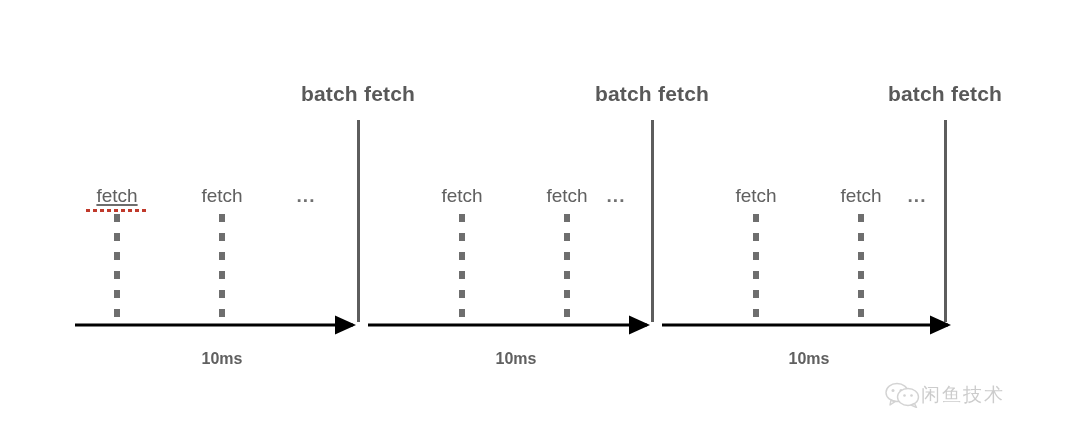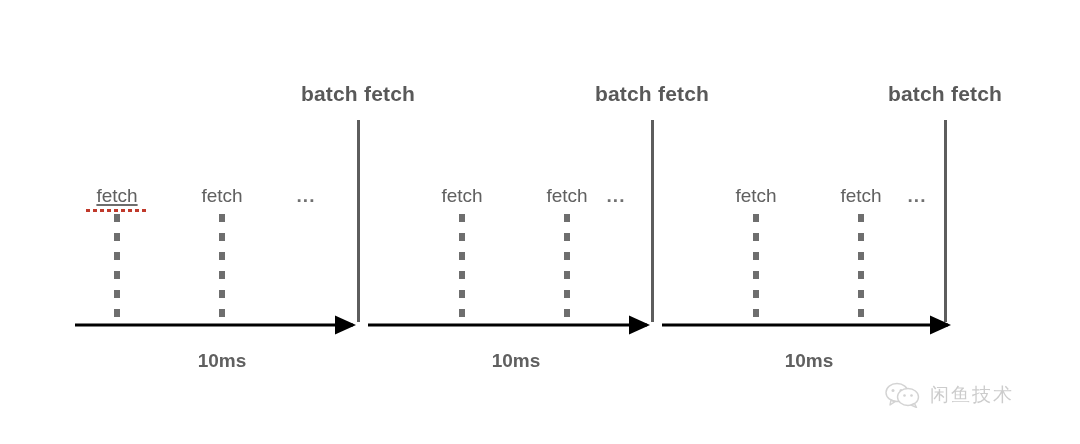--- a/index.html
+++ b/index.html
@@ -53,21 +53,21 @@
     position: absolute;
     font-size: 19px;
     font-weight: 700;
     color: #707070;
     letter-spacing: 1px;
     white-space: nowrap;
     transform: translateX(-50%);
   }
   .ms-label {
     position: absolute;
-    font-size: 19px;
+    font-size: 16px;
     font-weight: 700;
     color: #606060;
     white-space: nowrap;
     transform: translateX(-50%);
   }
 
   
   .divider {
     position: absolute;
     width: 3px;
@@ -86,21 +86,21 @@
     left: 0;
     top: 0;
     pointer-events: none;
   }
 
   
   .watermark {
     position: absolute;
     display: flex;
     align-items: center;
-    gap: 9px;
+    gap: 0;
     opacity: 0.5;
   }
   .wm-text {
     font-size: 19px;
     color: #9a9a9a;
     font-family: "DejaVu Sans", sans-serif;
     letter-spacing: 2px;
     white-space: nowrap;
   }
 </style>

